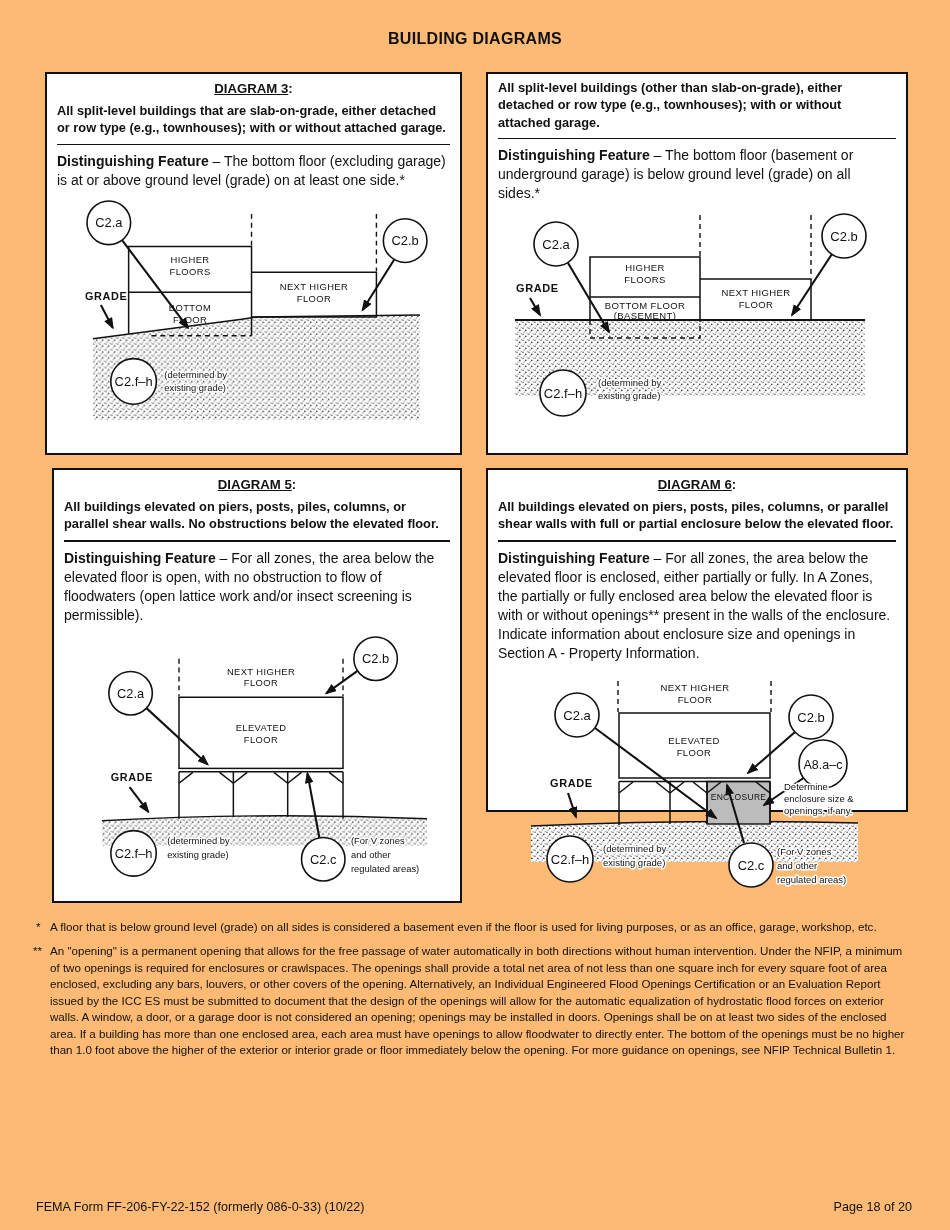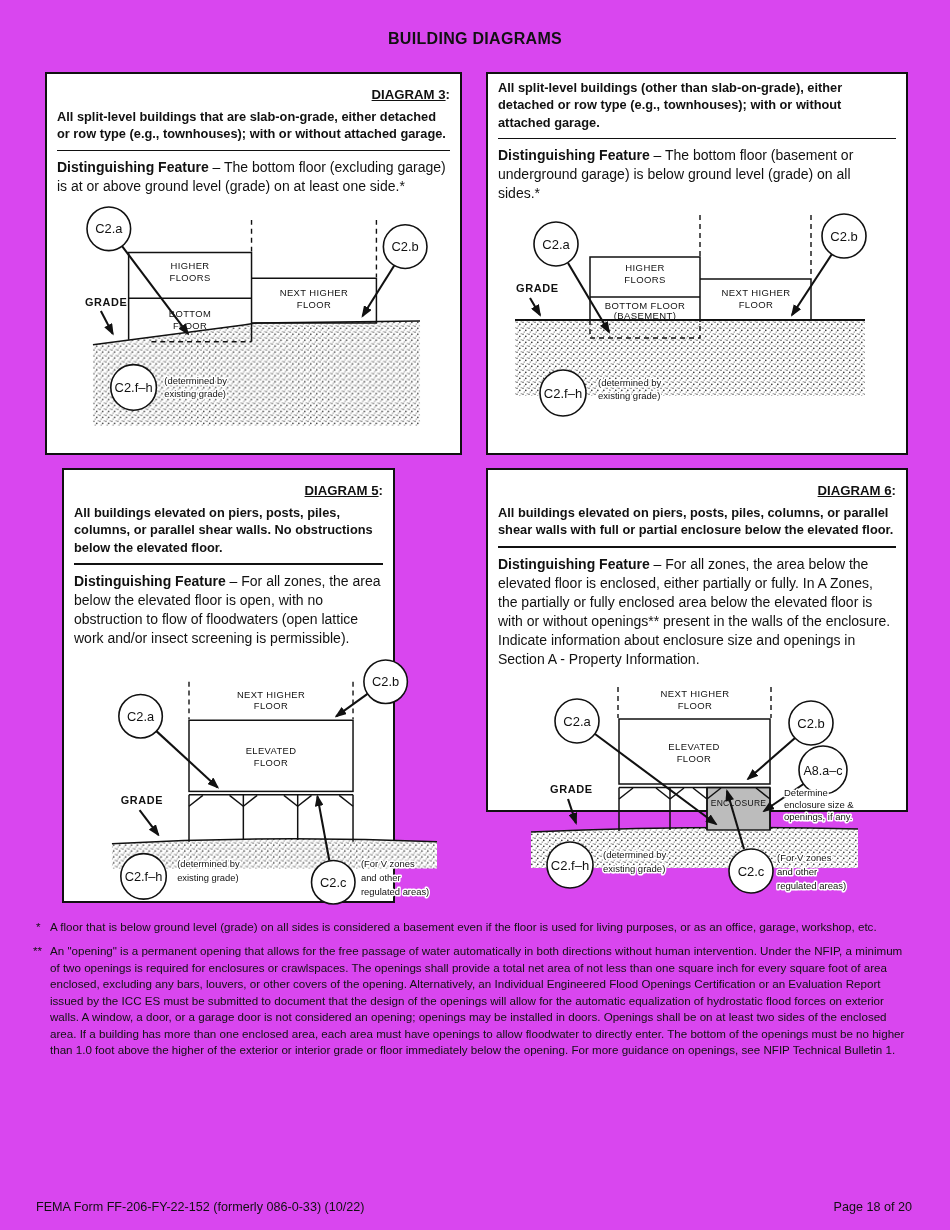--- a/index.html
+++ b/index.html
@@ -1,25 +1,25 @@
 <!DOCTYPE html>
 <html><head>
 <meta charset="utf-8">
 <style>
   html,body { margin:0; padding:0; background:#e8e8e8; }
-  .page { position:relative; width:950px; height:1230px; background:#d946ef;
+  .page { position:relative; width:950px; height:1230px; background:#fdba74;
           font-family:"Liberation Sans", sans-serif; color:#111; overflow:hidden; margin:0 auto; }
   .page-title { position:absolute; top:30px; left:0; width:100%; text-align:center;
                 font-size:16px; font-weight:bold; letter-spacing:0.3px; margin:0; }
   .dbox { position:absolute; border:2px solid #111; padding:5px 10px; box-sizing:border-box; background:#fff; }
   #box3 { left:45px;  top:72px;  width:417px; height:383px; }
   #box4 { left:486px; top:72px;  width:422px; height:383px; }
-  #box5 { left:62px;  top:468px; width:333px; height:435px; }
+  #box5 { left:52px;  top:468px; width:410px; height:435px; }
   #box6 { left:486px; top:468px; width:422px; height:344px; }
-  .dtitle { text-align:right; font-size:13.2px; font-weight:bold; margin:8px 0 6px; }
+  .dtitle { text-align:center; font-size:13.2px; font-weight:bold; margin:2px 0 6px; }
   .dtitle .u { text-decoration:underline; }
   .desc { font-size:12.8px; font-weight:bold; line-height:1.36; margin:0 0 7px; }
   .sep-thin { border:none; border-top:1.4px solid #111; margin:0 0 7px; }
   .sep { border:none; border-top:2.2px solid #111; margin:0 0 7px; }
   .feat { font-size:14px; line-height:1.36; margin:0; }
   .d-svg { display:block; margin:10px auto 0; }
   svg .ln   { stroke:#111; stroke-width:1.5; fill:none; }
   svg .ln2  { stroke:#111; stroke-width:2;   fill:none; }
   svg .dash { stroke:#111; stroke-width:1.4; fill:none; stroke-dasharray:5 4; }
   svg .arrow{ stroke:#111; stroke-width:2.1; fill:none; }

